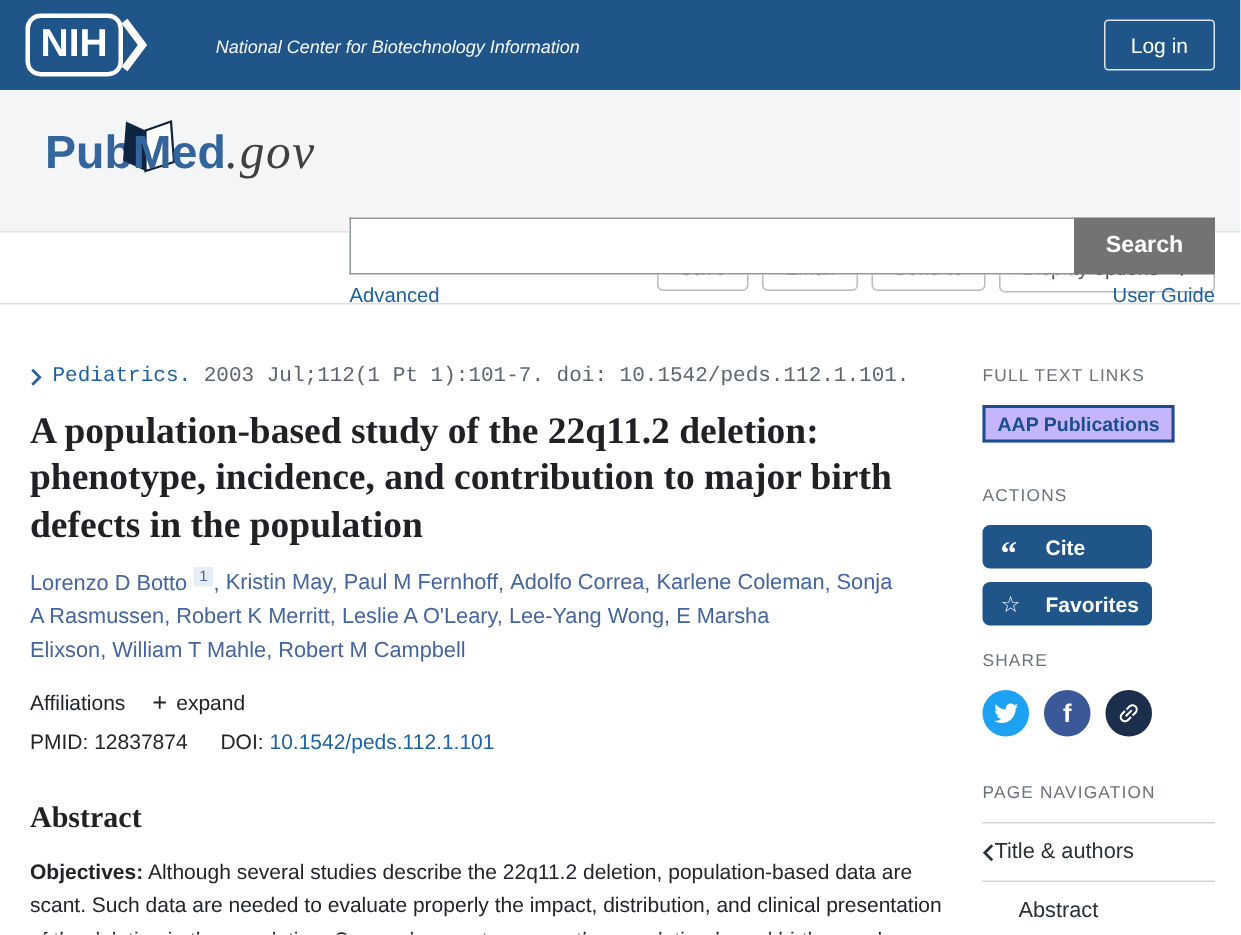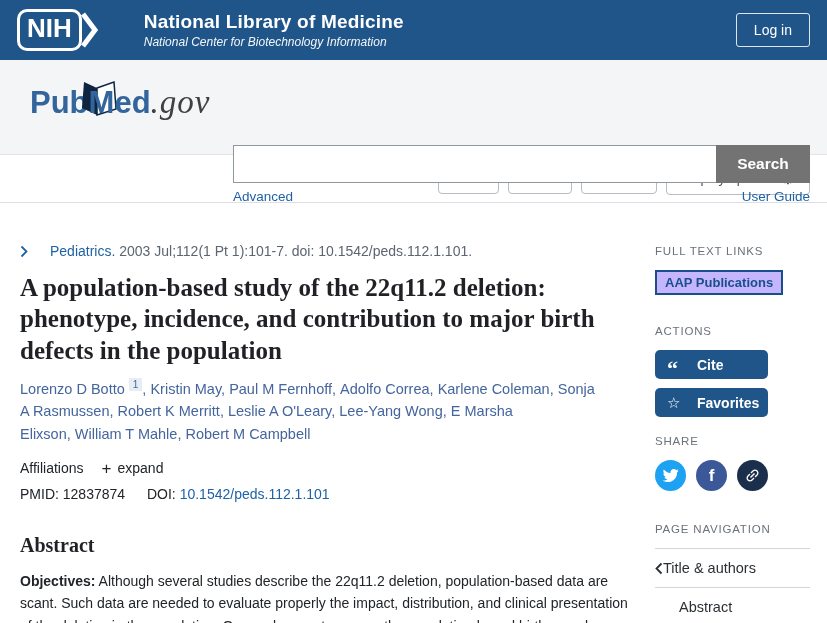--- a/index.html
+++ b/index.html
@@ -72,21 +72,21 @@
     background: #fff; border: 1px solid #b6bcc2; border-radius: 4px;
     color: #4e555b; font-size: 13.5px; font-family: inherit;
     padding: 7px 14px; display: flex; align-items: center; gap: 8px; cursor: pointer;
   }
   .gear { font-size: 16px; color: #2f3337; line-height: 1; }
 
   
   .content { display: flex; padding: 0 17px 0 20px; }
   main.article { width: 612px; padding-top: 40px; }
 
-  .citation { display: flex; align-items: center; font-size: 14px; color: #5c6571; gap: 22px; }
+  .citation { display: flex; align-items: center; font-size: 14px; color: #5c6571; gap: 7px; font-family: Liberation Mono, monospace; }
   .citation a { color: #1e62a5; text-decoration: none; cursor: pointer; }
 
   h1.article-title {
     font-family: "Liberation Serif", serif; font-weight: 700;
     font-size: 25px; line-height: 1.25; color: #1f2125;
     margin: 13px 0 11px 0; max-width: 605px;
   }
 
   .authors { font-size: 14.5px; line-height: 1.55; color: #44659d; max-width: 585px; }
   .authors a { color: #44659d; text-decoration: none; cursor: pointer; }
@@ -156,21 +156,20 @@
 <div class="page">
 
   <header class="gov-header">
     <div class="nih-logo">
       <span class="nih-box">NIH</span>
       <svg class="nih-arrow" width="18" height="38" viewBox="0 0 18 38">
         <polyline points="2,3 14,19 2,35" fill="none" stroke="#ffffff" stroke-width="5"></polyline>
       </svg>
     </div>
     <div class="org-text">
-      <div class="org-title">National Library of Medicine</div>
       <div class="org-subtitle">National Center for Biotechnology Information</div>
     </div>
     <button class="login-btn">Log in</button>
   </header>
 
   <section class="search-section">
     <span class="pubmed-logo">
       <span class="pm-pub">Pub</span><span class="pm-med-wrap"><svg class="pm-book" width="42" height="40" viewBox="0 0 42 40">
           <path d="M7 4 L20 10 L20 37 L5 30 Z" fill="#0e2440"></path>
           <path d="M20 10 L37 4 L39 31 L20 37 Z" fill="#ffffff" stroke="#0e2440" stroke-width="1.5"></path>

